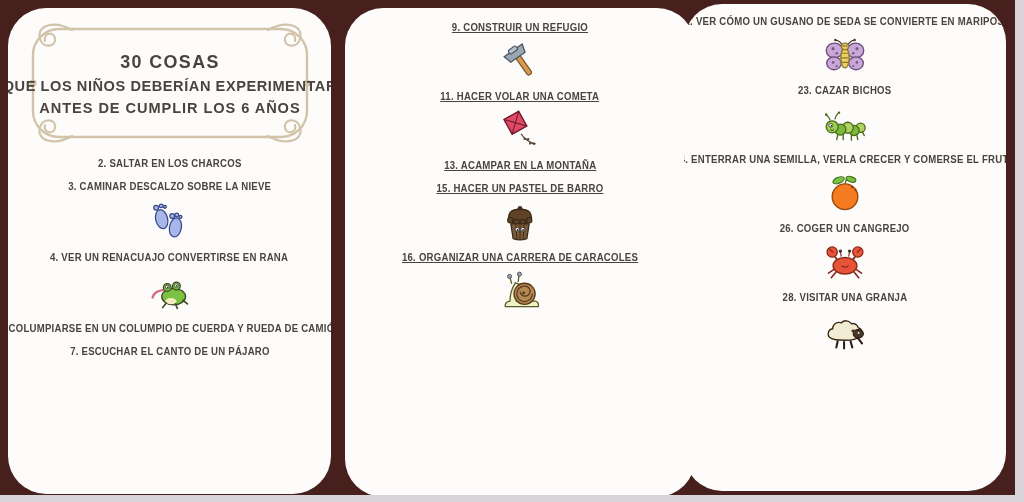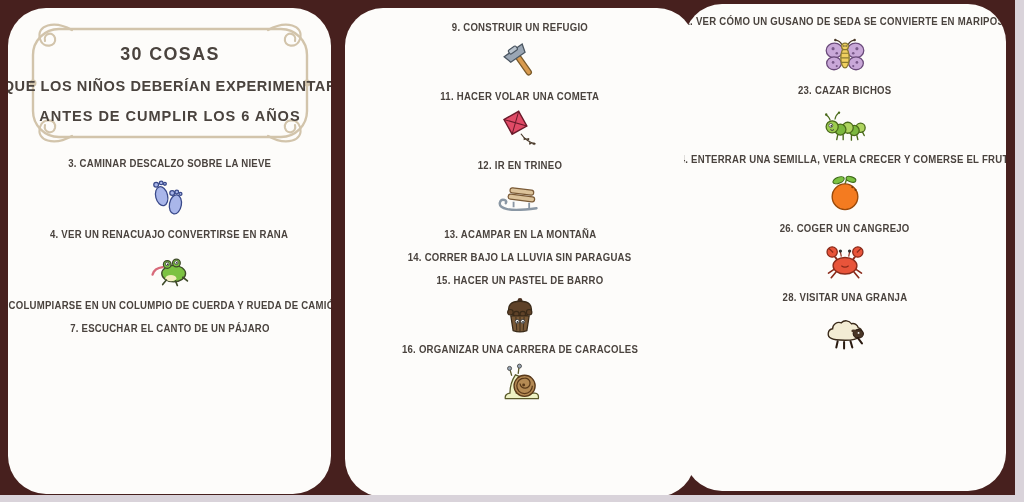--- a/index.html
+++ b/index.html
@@ -5,38 +5,38 @@
   :root{
     --bg:#47201e; --panel:#fdfcfa; --text:#4a433e; --frame:#d2c4ab; --strip:#d9d3da;
   }
   *{box-sizing:border-box; margin:0; padding:0;}
   html,body{width:1024px; height:502px; overflow:hidden;}
   body{background:var(--bg); position:relative; font-family:"Liberation Sans", sans-serif; color:var(--text);}
   .edge-strip-bottom{position:absolute; left:0; bottom:0; width:1024px; height:7px; background:var(--strip);}
   .edge-strip-right{position:absolute; right:0; top:0; width:9px; height:502px; background:var(--strip);}
   .card{position:absolute; background:var(--panel); border-radius:38px; overflow:hidden;}
   .card.left{left:8px; top:8px; width:323px; height:486px;}
-  .card.middle{left:345px; top:8px; width:350px; height:489px;}
+  .card.middle{left:345px; top:8px; width:350px; height:489px;text-decoration:underline;}
   .card.right{left:684px; top:4px; width:322px; height:487px;}
   .items{display:flex; flex-direction:column; align-items:center;}
   .card.middle .items{padding-top:8px;}
   .card.right .items{padding-top:6px;}
   .item{display:flex; flex-direction:column; align-items:center;}
   .item-text{
     font-size:10px; letter-spacing:.25px; white-space:nowrap;
     margin:6px 4px; line-height:11px; font-weight:bold;
     transform:scaleX(.96); color:var(--text);
   }
   .icon-wrap{height:44px; width:52px; margin:1px 0; display:flex; align-items:flex-start; justify-content:center; overflow:hidden;}
   .card.left .icon-wrap{height:46px;}
   .icon-wrap svg{width:44px; height:44px;}
   
   .title-block{position:relative; width:292px; height:126px; margin:12px auto 6px auto;}
   .frame-svg{position:absolute; inset:0;}
-  .title-lines{position:absolute; inset:0; display:flex; flex-direction:column; justify-content:center; align-items:center; gap:12px; padding-top:2px;}
+  .title-lines{position:absolute; inset:0; display:flex; flex-direction:column; justify-content:center; align-items:center; gap:4px; padding-top:2px;}
   .title-line{font-weight:bold; transform:scaleX(.94); white-space:nowrap;}
   .title-line.l1{font-size:19px; letter-spacing:1.5px;}
   .title-line.l2{font-size:15.5px; letter-spacing:.6px;}
   .title-line.l3{font-size:15.5px; letter-spacing:1px;}
 </style>
 </head>
 <body data-name="poster-background">
 
 <div class="card left" data-name="card-left">
   <div class="title-block" data-name="poster-title">
@@ -52,20 +52,23 @@
       </g>
     </svg>
     <div class="title-lines">
       <div class="title-line l1" data-name="title-line-1">30 COSAS</div>
       <div class="title-line l2" data-name="title-line-2">QUE LOS NIÑOS DEBERÍAN EXPERIMENTAR</div>
       <div class="title-line l3" data-name="title-line-3">ANTES DE CUMPLIR LOS 6 AÑOS</div>
     </div>
   </div>
   <div class="items" data-name="item-list">
       <div class="item" data-name="list-item">
+        <div class="item-text" data-name="item-label">2. SALTAR EN LOS CHARCOS</div>
+      </div>
+      <div class="item" data-name="list-item">
         <div class="item-text" data-name="item-label">3. CAMINAR DESCALZO SOBRE LA NIEVE</div>
         <div class="icon-wrap" data-name="footprints-icon">
           <svg viewBox="0 0 48 48">
             <g fill="#a9b6ea" stroke="#3a4a8a" stroke-width="1.4">
               <ellipse cx="16" cy="22" rx="6.5" ry="10.5" transform="rotate(-14 16 22)"></ellipse>
               <circle cx="10" cy="9.5" r="2.6"></circle>
               <circle cx="15.5" cy="7.5" r="2"></circle>
               <circle cx="19.5" cy="8.5" r="1.6"></circle>
               <ellipse cx="31" cy="31" rx="6.5" ry="10.5" transform="rotate(10 31 31)"></ellipse>
               <circle cx="27.5" cy="18.5" r="2.6"></circle>
@@ -125,35 +128,21 @@
             </g>
             <path d="M25,27 q6,9 16,11" stroke="#4a3a2a" stroke-width="1.3" fill="none"></path>
             <g fill="#4a3a2a">
               <path d="M28,31 l4,1.5 l-4,1.5 z M34,31.5 l-4,1 l4,2 z"></path>
               <path d="M34,36 l4,1.5 l-4,1.5 z M40,36.5 l-4,1 l4,2 z"></path>
             </g>
           </svg>
         </div>
       </div>
       <div class="item" data-name="list-item">
-        <div class="item-text" data-name="item-label">12. IR EN TRINEO</div>
-        <div class="icon-wrap" data-name="sled-icon">
-          <svg viewBox="0 0 48 48">
-            <rect x="13" y="12" width="26" height="5.5" rx="2.7" fill="#dcc39a" stroke="#7a5a36" stroke-width="1.3" transform="rotate(7 26 15)"></rect>
-            <rect x="11" y="19" width="29" height="5.5" rx="2.7" fill="#dcc39a" stroke="#7a5a36" stroke-width="1.3" transform="rotate(7 25 22)"></rect>
-            <path d="M42,33 q-22,3 -32,1 q-9,-2 -8,-7 q1,-4 5,-3 q3,1 1.5,3.5" fill="none" stroke="#8a97a4" stroke-width="2.6" stroke-linecap="round"></path>
-            <path d="M17,26 l0,6 M34,27 l0,6" stroke="#8a97a4" stroke-width="2"></path>
-          </svg>
-        </div>
-      </div>
-      <div class="item" data-name="list-item">
         <div class="item-text" data-name="item-label">13. ACAMPAR EN LA MONTAÑA</div>
-      </div>
-      <div class="item" data-name="list-item">
-        <div class="item-text" data-name="item-label">14. CORRER BAJO LA LLUVIA SIN PARAGUAS</div>
       </div>
       <div class="item" data-name="list-item">
         <div class="item-text" data-name="item-label">15. HACER UN PASTEL DE BARRO</div>
         <div class="icon-wrap" data-name="mud-pie-icon">
           <svg viewBox="0 0 48 48">
             <circle cx="24" cy="8" r="2.6" fill="#4a3020"></circle>
             <path d="M12,22 q-3,-13 12,-13 q15,0 12,13 q-2,3 -12,3 q-10,0 -12,-3 z" fill="#5f4228" stroke="#3a2a18" stroke-width="1.4"></path>
             <circle cx="13.5" cy="21" r="3" fill="#5f4228" stroke="#3a2a18" stroke-width="1.2"></circle>
             <circle cx="20" cy="23" r="3" fill="#5f4228" stroke="#3a2a18" stroke-width="1.2"></circle>
             <circle cx="27" cy="23" r="3" fill="#5f4228" stroke="#3a2a18" stroke-width="1.2"></circle>

